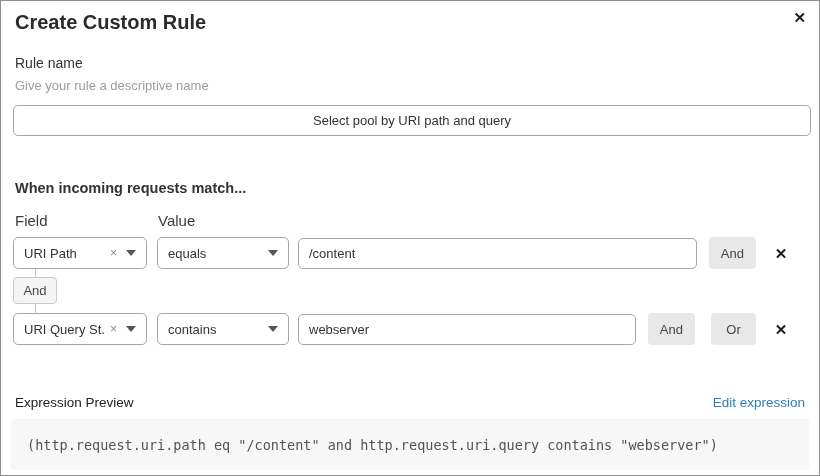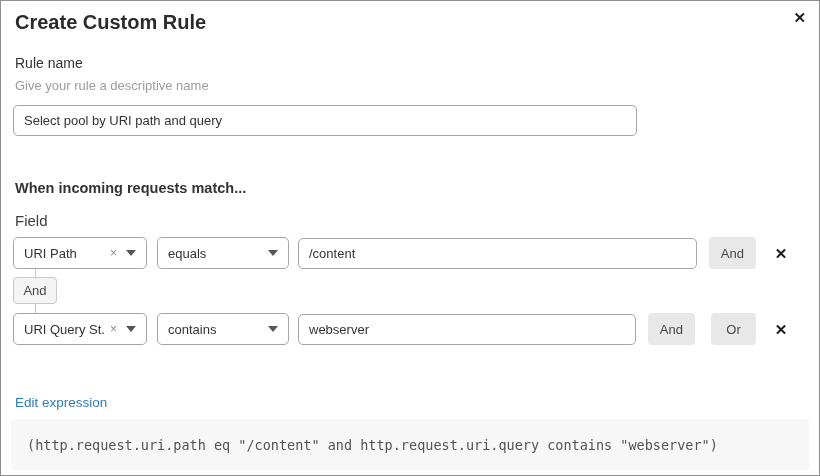--- a/index.html
+++ b/index.html
@@ -31,21 +31,21 @@
   .rule-hint { margin-top: 7px; font-size: 13px; color: #9c9c9c; }
   input.text-input {
     height: 31px;
     border: 1px solid #a6a6a6; border-radius: 5px;
     padding: 0 10px;
     font-family: "Liberation Sans", sans-serif;
     font-size: 13px; color: #333;
     background: #fff;
     outline: none;
   }
-  .name-input { display: block; width: 624px; margin: 12px 12px 0; }
+  .name-input { display: block; width: 798px; margin: 12px 12px 0; text-align: center; }
   .match-heading {
     margin: 44px 14px 0;
     font-size: 14.5px; font-weight: 700; color: #333;
   }
   .col-labels {
     display: flex; margin: 16px 14px 0;
     font-size: 15px; color: #3c3c3c;
   }
   .col-labels .cl { width: 143px; }
   .match-row {
@@ -125,20 +125,21 @@
   <div class="rule-name-block">
     <div class="rule-label">Rule name</div>
     <div class="rule-hint">Give your rule a descriptive name</div>
   </div>
   <input class="text-input name-input" type="text" value="Select pool by URI path and query" style="">
 
   <div class="match-heading">When incoming requests match...</div>
 
   <div class="col-labels">
     <span class="cl">Field</span>
+    <span class="cl">Value</span>
   </div>
 
   <div class="match-row">
     <div class="select">
       <span class="sel-txt">URI Path</span>
       <span class="clear-x">×</span>
       <span class="caret"></span>
     </div>
     <div class="select operator-select">
       <span class="sel-txt">equals</span>
@@ -165,18 +166,19 @@
       <span class="sel-txt">contains</span>
       <span class="caret"></span>
     </div>
     <input class="text-input value-input" type="text" value="webserver" style="">
     <button class="logic-btn">And</button>
     <button class="logic-btn" style="margin-left:16px">Or</button>
     <button class="remove-btn">✕</button>
   </div>
 
   <div class="expr-header">
+    <span class="expr-label">Expression Preview</span>
     <a class="expr-link">Edit expression</a>
   </div>
 
   <div class="code-block">(http.request.uri.path eq "/content" and http.request.uri.query contains "webserver")</div>
 
 </div>
 
 </body></html>

